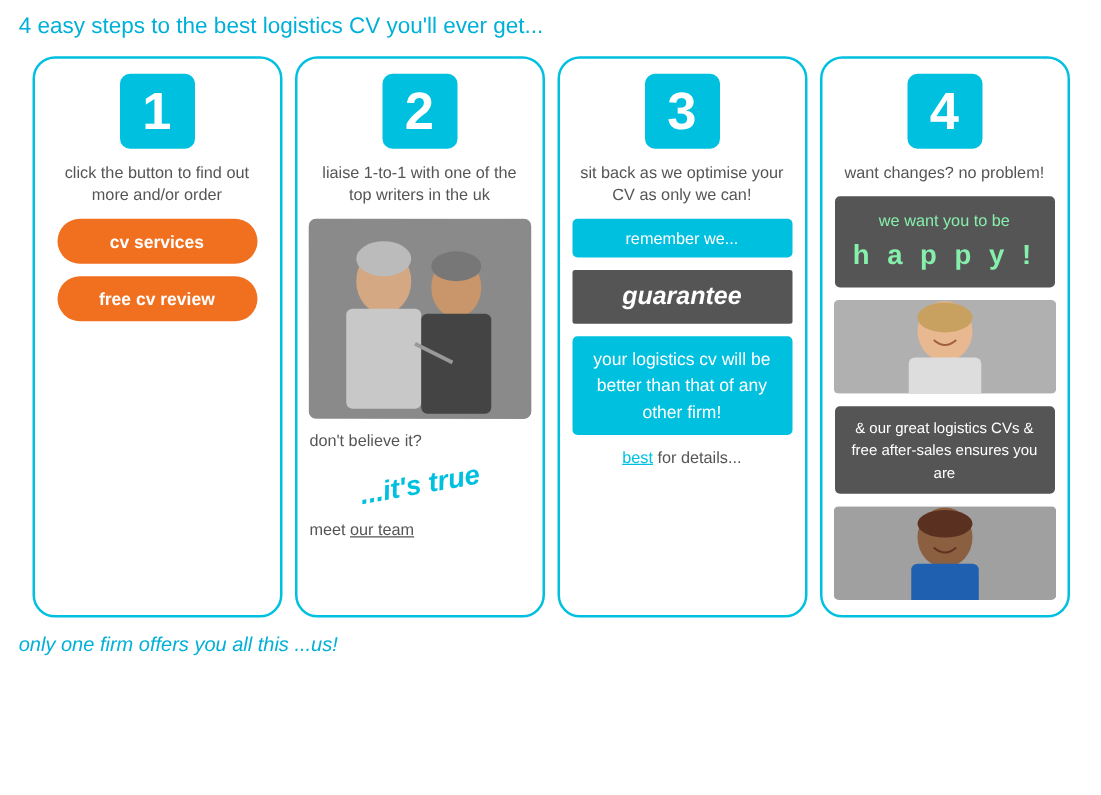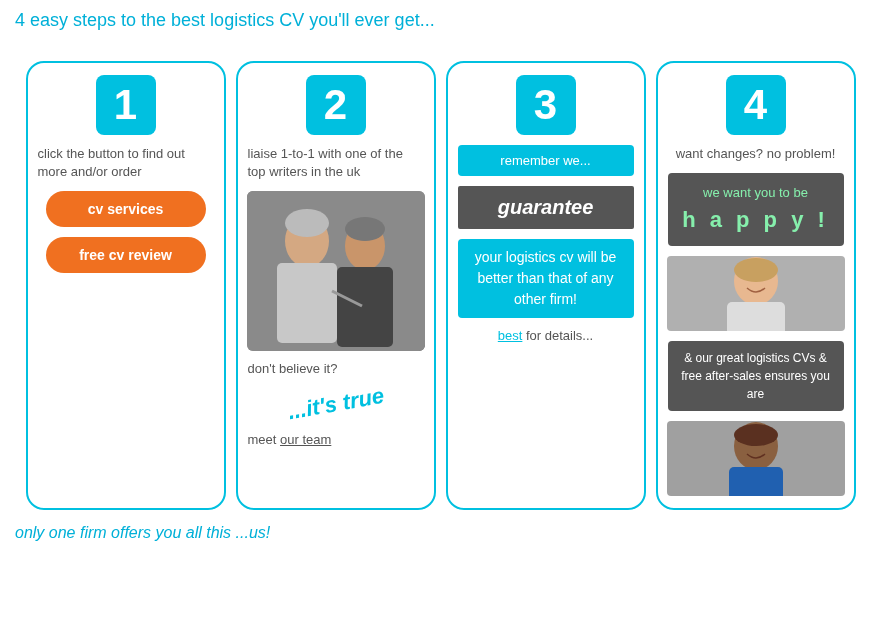--- a/index.html
+++ b/index.html
@@ -6,21 +6,21 @@
     body {
       font-family: Arial, sans-serif;
       background: #fff;
       width: 881px;
       min-height: 636px;
       padding: 10px 15px;
     }
     .page-title {
       color: #00b0d8;
       font-size: 18px;
-      margin-bottom: 30px;
+      margin-bottom: 14px;
       font-weight: normal;
     }
     .columns {
       display: flex;
       gap: 10px;
       justify-content: center;
     }
     .column {
       border: 2px solid #00c0e0;
       border-radius: 18px;
@@ -39,21 +39,21 @@
       width: 60px;
       height: 60px;
       display: flex;
       align-items: center;
       justify-content: center;
       border-radius: 8px;
     }
     .step-desc {
       color: #555;
       font-size: 13px;
-      text-align: left;
+      text-align: center;
       line-height: 1.4;
     }
     .btn-orange {
       background: #f07020;
       color: #fff;
       border: none;
       border-radius: 20px;
       padding: 10px 18px;
       font-size: 14px;
       cursor: pointer;
@@ -210,20 +210,21 @@
     </div>
     <div class="dont-believe">don't believe it?</div>
     <div class="its-true">...it's true</div>
     <div class="meet-team">
       <span>meet </span><a href="#">our team</a>
     </div>
   </div>
 
   <div class="column">
     <div class="step-number">3</div>
+    <div class="step-desc">sit back as we optimise your CV as only we can!</div>
     <div class="cyan-box">remember we...</div>
     <div class="guarantee-box">guarantee</div>
     <div class="cyan-box" style="font-size:14px; line-height:1.5;">your logistics cv will be better than that of any other firm!</div>
     <div class="click-details">
       <span class="click-link">best</span><span> for details...</span>
     </div>
   </div>
 
   <div class="column">
     <div class="step-number">4</div>

